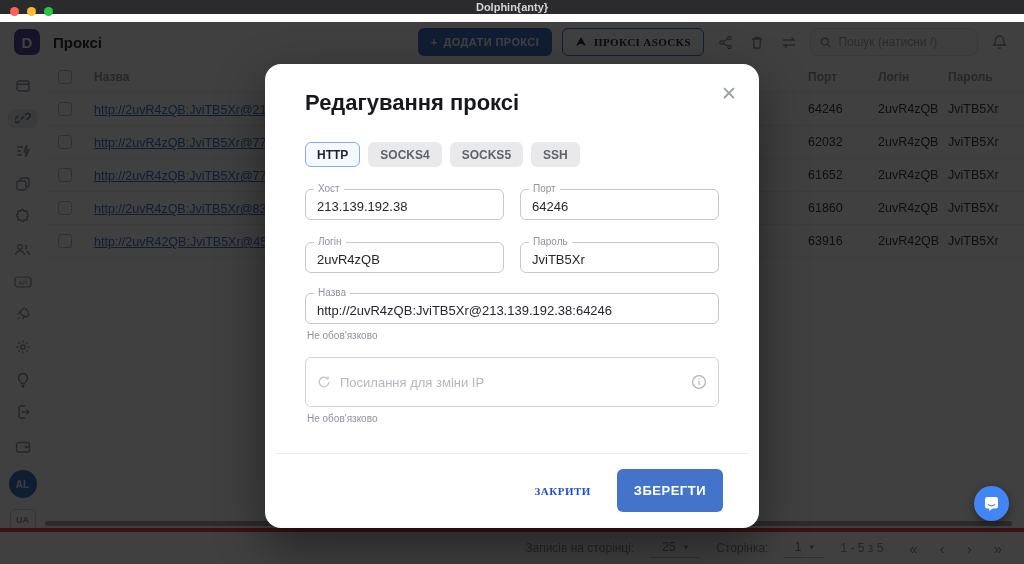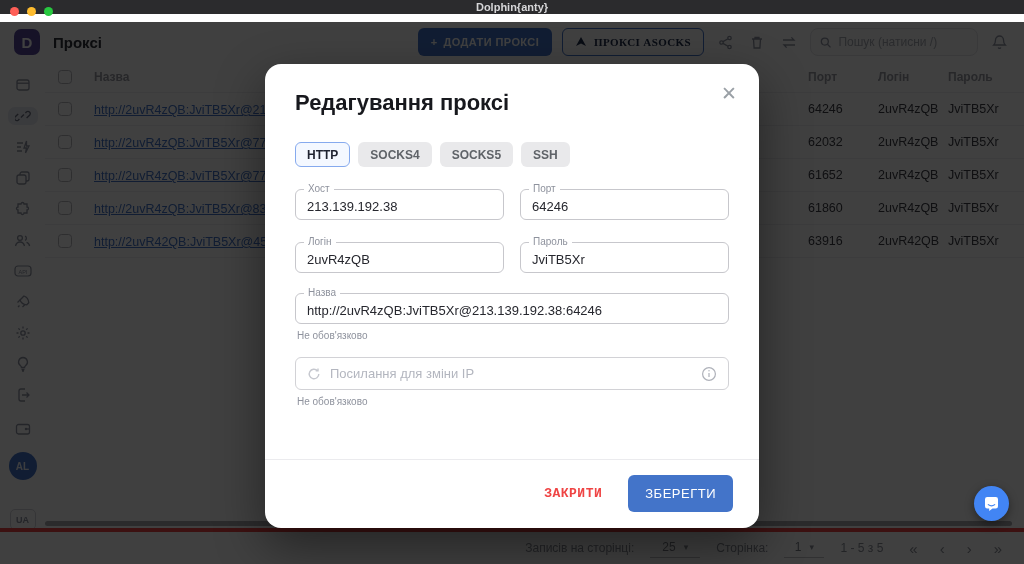--- a/index.html
+++ b/index.html
@@ -37,21 +37,21 @@
 
   
   .sidebar { position:absolute; top:40px; left:0; width:45px; bottom:0; background:#fff;
     display:flex; flex-direction:column; align-items:center; padding:14px 0 10px 0; gap:13px; }
   .sb-icon { width:30px; height:24px; border-radius:7px; display:flex; align-items:center; justify-content:center; color:#8f94a3; }
   .sb-icon.active { background:#e8e9f1; }
   .sb-bottom { margin-top:auto; display:flex; flex-direction:column; align-items:center; gap:11px; }
   .avatar { width:28px; height:28px; border-radius:50%; background:#4374c9; color:#eef2fb; font-size:10px;
     font-weight:700; display:flex; align-items:center; justify-content:center; }
   .lang { width:26px; height:21px; border:1px solid #d4d4d9; border-radius:5px; color:#8f94a3; font-size:9px;
-    font-weight:700; display:flex; align-items:center; justify-content:center; background:#fff;margin-top:18px; }
+    font-weight:700; display:flex; align-items:center; justify-content:center; background:#fff; }
   .toggle { width:26px; height:13px; border-radius:7px; background:#d9d9de; position:relative; }
   .toggle .knob { position:absolute; left:1px; top:1px; width:11px; height:11px; border-radius:50%; background:#fff; }
 
   
   .table { position:absolute; top:40px; left:45px; right:0; bottom:36px; background:#fff; }
   .trow { display:flex; align-items:center; height:33px; padding:0 14px 0 13px; border-bottom:1px solid #f0f0f2; }
   .trow.head { height:31px; }
   .cb { width:14px; height:14px; border:1.5px solid #b6b6bd; border-radius:3.5px; background:#fff; flex:0 0 auto; }
   .c-name { flex:1; margin-left:22px; overflow:hidden; white-space:nowrap; }
   .c-port { width:70px; flex:0 0 auto; } .c-login { width:70px; flex:0 0 auto; } .c-pass { width:62px; flex:0 0 auto; }
@@ -68,49 +68,49 @@
     border-bottom:1px solid #c2c2c6; padding:2px 4px 3px; color:#7d8089; }
   .caret { font-size:9px; color:#8b8e98; }
   .pg-arrows { display:flex; align-items:center; gap:22px; margin-left:10px; color:#8b8e98; font-size:15px; }
   .pg-arrows span { cursor:pointer; }
 
   
   .overlay { position:absolute; top:22px; left:0; right:0; bottom:0; background:rgba(0,0,0,.75); z-index:40; }
 
   
   .modal { position:absolute; top:64px; left:265px; width:494px; height:464px; background:#fff; border-radius:16px;
-    z-index:60; box-shadow:0 18px 50px rgba(0,0,0,.45); padding:26px 30px 0; display:flex; flex-direction:column; }
+    z-index:60; box-shadow:0 18px 50px rgba(0,0,0,.45); padding:26px 40px 0; display:flex; flex-direction:column; }
   .m-title { font-size:22px; font-weight:700; color:#17181d; }
   .m-close { position:absolute; top:20px; right:22px; color:#9aa0a6; font-size:19px; line-height:1; cursor:pointer; }
   .tabs { display:flex; gap:8px; margin-top:26px; }
   .tab { height:25px; padding:0 11px; border-radius:6px; background:#e9e9eb; color:#5f6368; font-size:12px; font-weight:600;
     display:flex; align-items:center; cursor:pointer; border:1px solid transparent; }
   .tab.active { background:#f4f8ff; border-color:#86aaee; color:#1f2330; }
   .frow { display:flex; gap:16px; margin-top:22px; }
   .field { position:relative; flex:1;border-radius:14px; }
   .flabel { position:absolute; top:-6px; left:9px; background:#fff; padding:0 4px; font-size:10px; color:#8e929d; }
   .fin { width:100%; height:31px; border:1px solid #c7c7cc; border-radius:6px; padding:4px 11px 0; font-size:13px;
     color:#26272e; outline:none; font-family:inherit; background:#fff; }
   .hint { font-size:10px; color:#8e929d; margin:6px 0 0 2px; }
-  .ipfield { display:flex; align-items:center; gap:9px; height:33px; border:1px solid #d2d2d6; border-radius:6px;
+  .ipfield { display:flex; align-items:center; gap:9px; height:50px; border:1px solid #d2d2d6; border-radius:6px;
     padding:0 11px; margin-top:16px; color:#c2c4cb; }
   .ipfield input { flex:1; border:none; outline:none; font-size:13px; color:#3a3a40; font-family:inherit; background:transparent; }
   .ipfield input::placeholder { color:#b3b6bf; }
   .checkrow { display:flex; align-items:center; justify-content:space-between; margin-top:20px; }
   .btn-check { display:flex; align-items:center; gap:8px; height:31px; padding:0 14px; border:1px solid #8aa7e0;
     border-radius:6px; background:#fff; color:#4374c9; font-size:12px; font-weight:700; letter-spacing:.5px; cursor:pointer;
     font-family:inherit; }
   .badge-unknown { height:26px; padding:0 10px; border:1px solid #d7d7db; border-radius:6px; color:#a3a6ae;
     font-size:11px; font-weight:700; letter-spacing:.5px; display:flex; align-items:center; background:#fff; }
   .m-footerwrap { margin:auto -30px 0; border-top:1px solid #ebebee; }
   .m-footer { display:flex; align-items:center; justify-content:flex-end; gap:26px; padding:15px 26px 16px; }
-  .btn-text { background:none; border:none; color:#ef4444; font-size:13px; font-weight:700; letter-spacing:.5px; cursor:pointer;
-    font-family:Liberation Mono, monospace; }
-  .btn-save { background:#4374c9; border:none; border-radius:6px; color:#fff; height:37px; padding:0 17px;
-    font-size:13px; font-weight:400; letter-spacing:.5px; cursor:pointer; font-family:inherit; }
+  .btn-text { background:none; border:none; color:#1d4ed8; font-size:11px; font-weight:700; letter-spacing:.5px; cursor:pointer;
+    font-family:Liberation Serif, serif; }
+  .btn-save { background:#4374c9; border:none; border-radius:6px; color:#fff; height:43px; padding:0 17px;
+    font-size:13px; font-weight:700; letter-spacing:.5px; cursor:pointer; font-family:inherit; }
 
   
   .chat { position:absolute; right:15px; bottom:43px; width:35px; height:35px; border-radius:50%; background:#4285f4;
     z-index:70; display:flex; align-items:center; justify-content:center; box-shadow:0 3px 10px rgba(0,0,0,.4); cursor:pointer; }
 </style>
 </head>
 <body>
 
 <div class="titlebar">
   <div class="lights">

